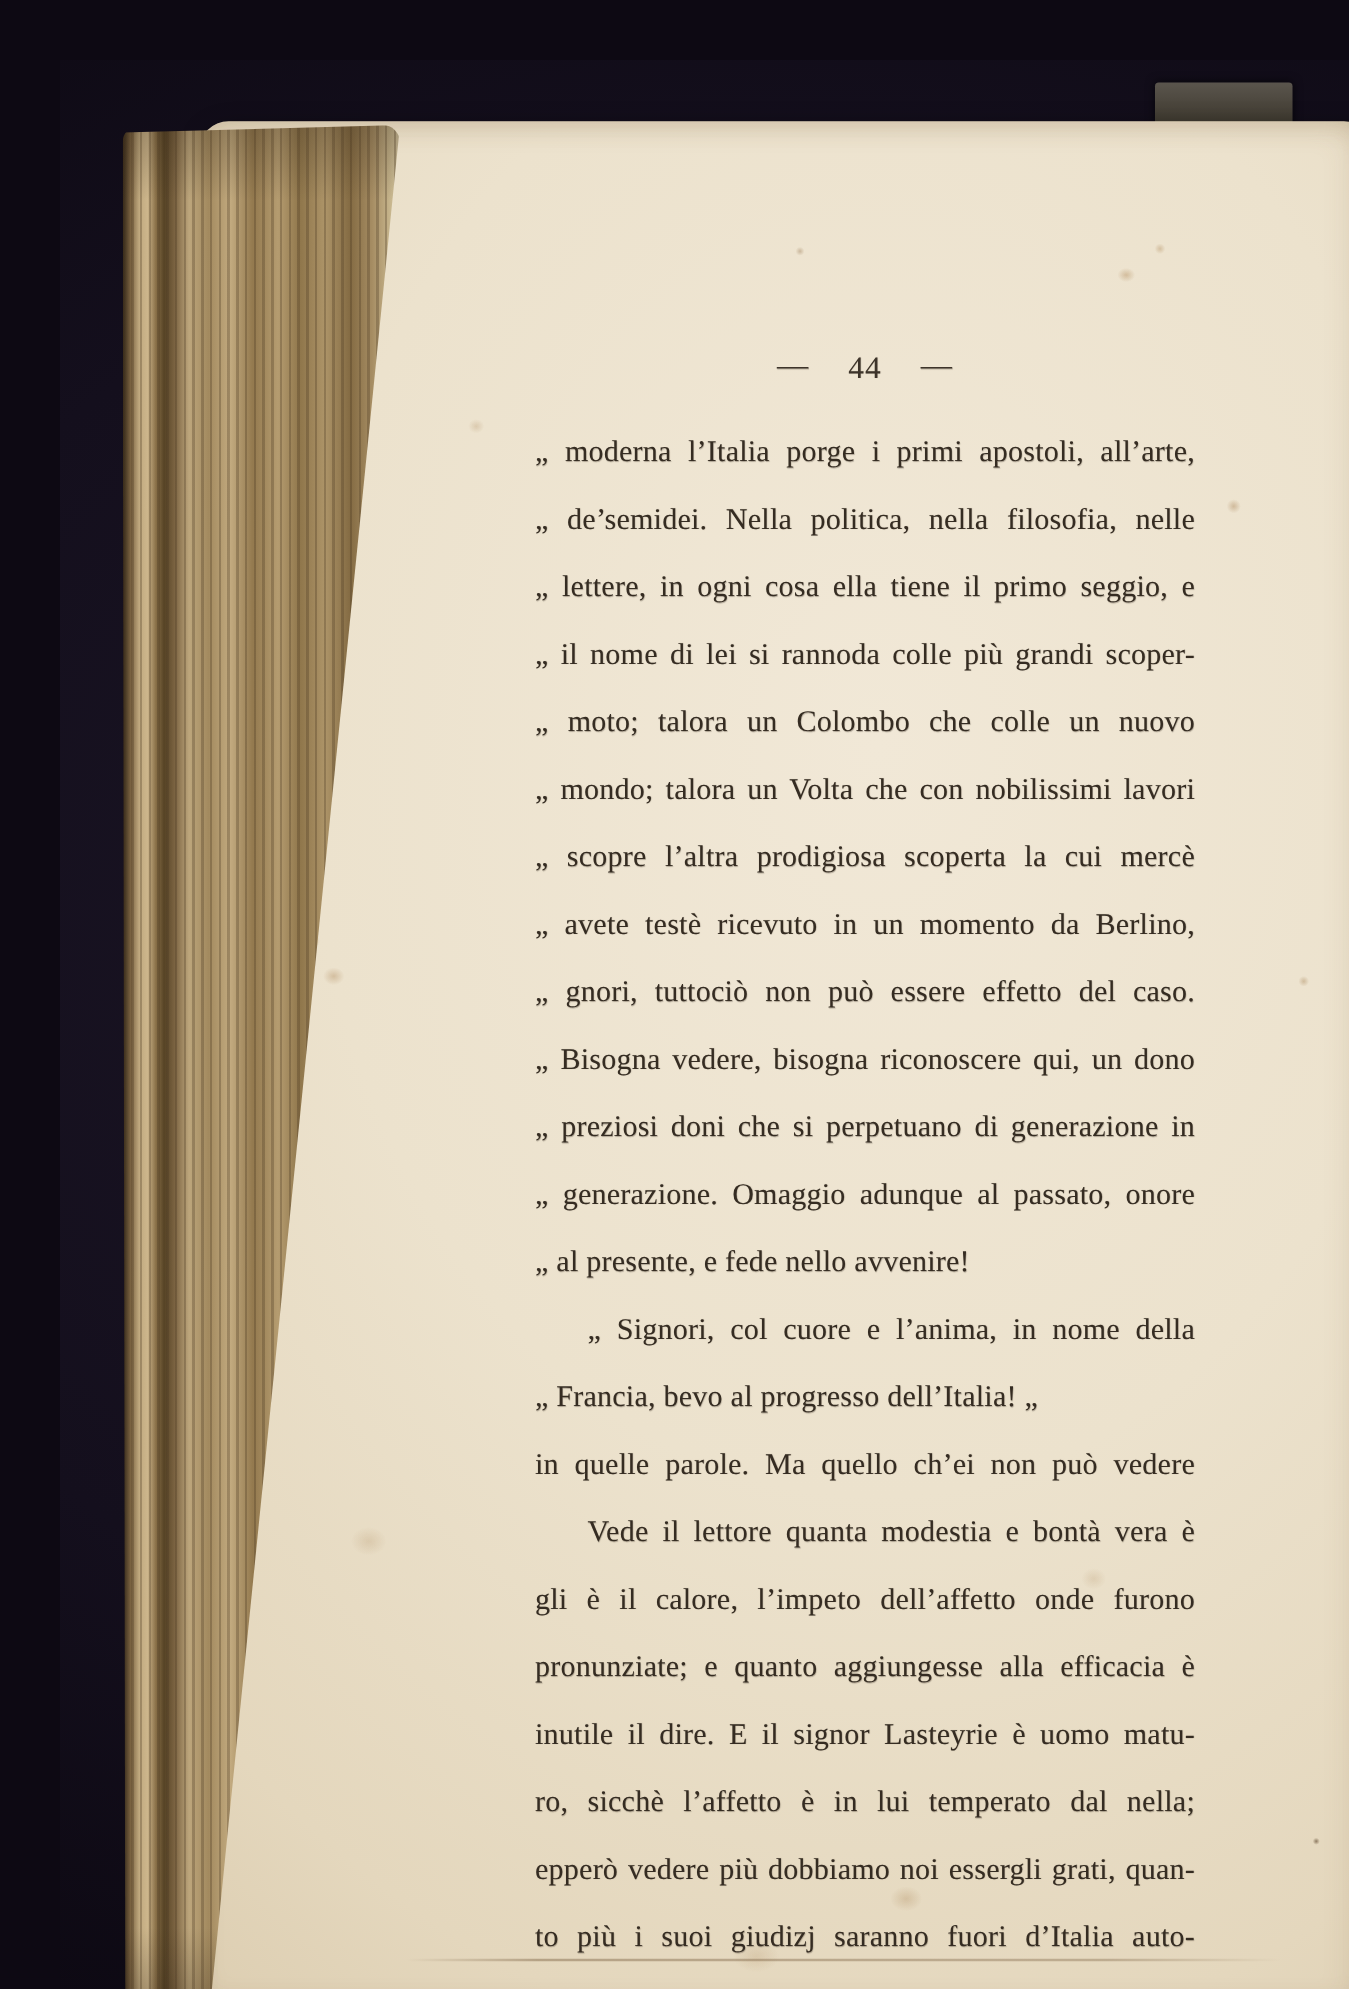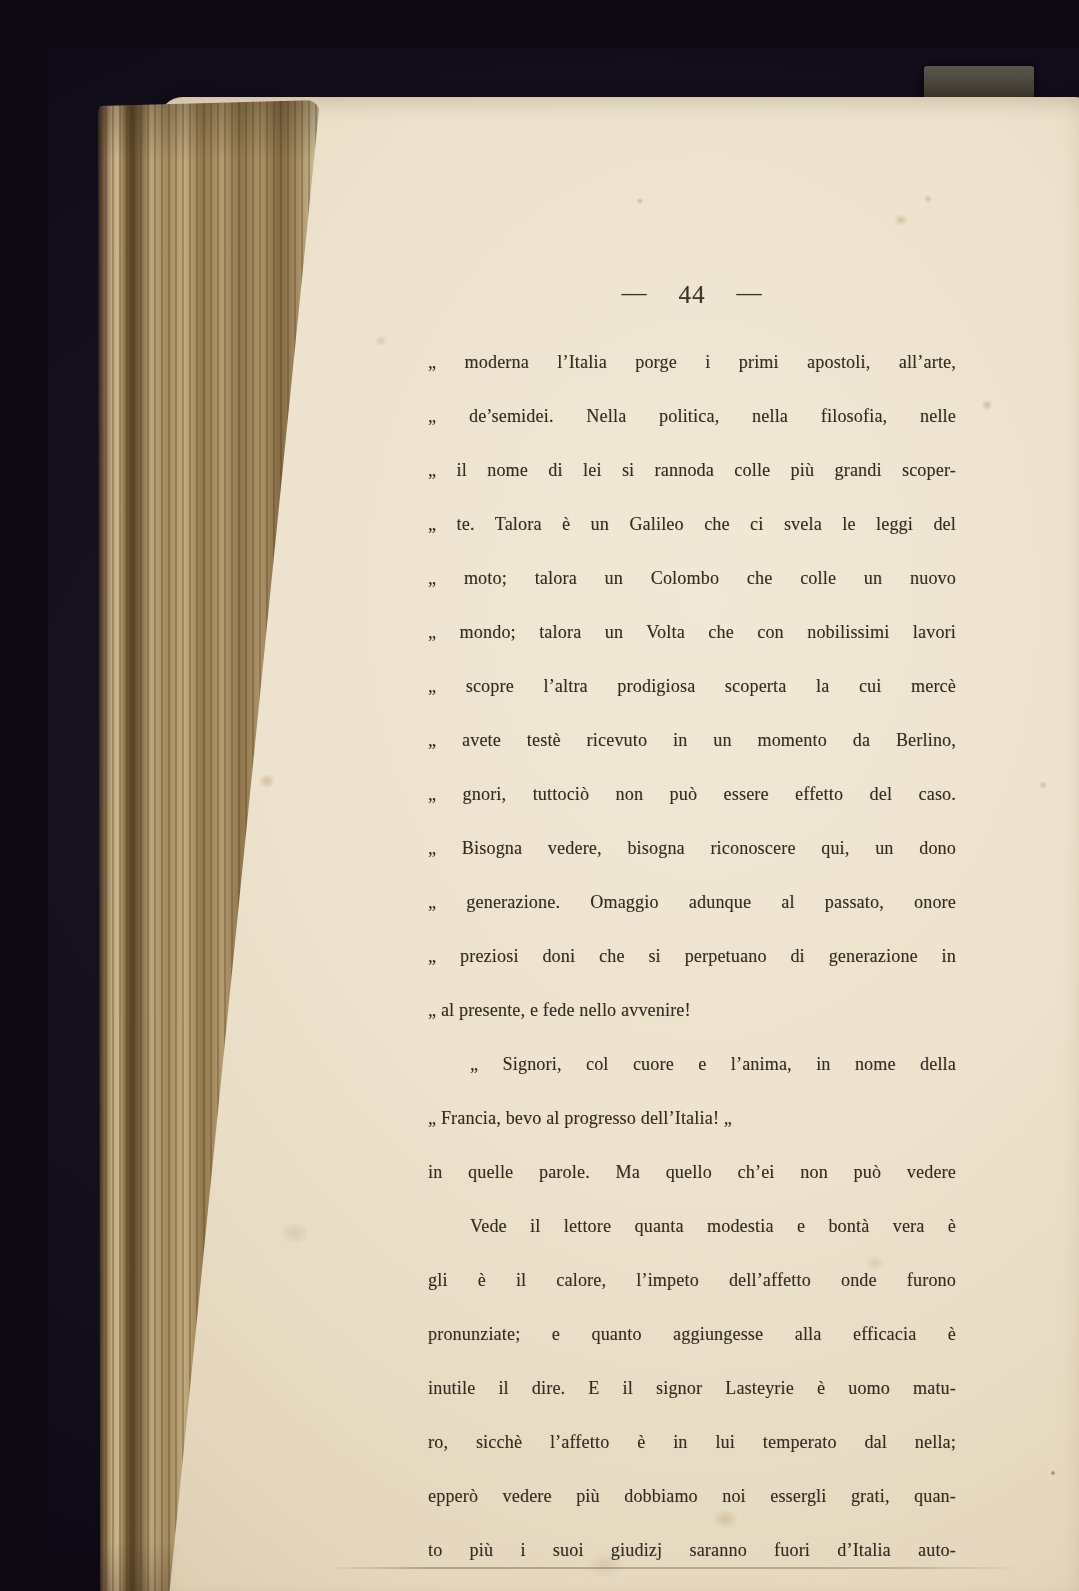--- a/index.html
+++ b/index.html
@@ -77,21 +77,21 @@
   }
   .textblock { position: absolute; left: 221px; top: 152px; width: 592px; }
   .header {
     height: 46px; text-align: center;
     font-size: 25px; color: #3d342a; letter-spacing: 1px;
     text-shadow: 0.4px 0.4px 0.6px rgba(58,46,34,.3);
   }
   .header .dash { margin: 0 15px; position: relative; top: -2px; }
   .line {
     height: 38px; line-height: 38px;
-    font-size: 18px; color: #352c22;
+    font-size: 24px; color: #352c22;
     letter-spacing: 0.2px;
     text-align: justify; text-align-last: justify;
     text-shadow: 0.4px 0.4px 0.7px rgba(58,46,34,.35);
     overflow: visible;
   }
   .line.ragged { text-align-last: left; }
   .line.indent { padding-left: 42px; }
 </style>
 </head>
 <body>
@@ -100,30 +100,30 @@
   <div class="dark-tab"></div>
   <div class="facing-page"></div>
   <div class="page">
     <div class="foxing"></div>
     <div class="crease"></div>
     <div class="textblock">
       <div class="header"><span class="dash">—</span><span class="pnum">44</span><span class="dash">—</span></div>
       <div class="lines" id="lines">
           <div class="line">„ moderna l’Italia porge i primi apostoli, all’arte,</div>
           <div class="line">„ de’semidei. Nella politica, nella filosofia, nelle</div>
+          <div class="line">„ lettere, in ogni cosa ella tiene il primo seggio, e</div>
           <div class="line">„ il nome di lei si rannoda colle più grandi scoper-</div>
-          <div class="line">„ te. Talora è un Galileo che ci svela le leggi del</div>
           <div class="line">„ moto; talora un Colombo che colle un nuovo</div>
           <div class="line">„ mondo; talora un Volta che con nobilissimi lavori</div>
           <div class="line">„ scopre l’altra prodigiosa scoperta la cui mercè</div>
           <div class="line">„ avete testè ricevuto in un momento da Berlino,</div>
           <div class="line">„ gnori, tuttociò non può essere effetto del caso.</div>
           <div class="line">„ Bisogna vedere, bisogna riconoscere qui, un dono</div>
+          <div class="line">„ preziosi doni che si perpetuano di generazione in</div>
           <div class="line">„ generazione. Omaggio adunque al passato, onore</div>
-          <div class="line">„ preziosi doni che si perpetuano di generazione in</div>
           <div class="line ragged">„ al presente, e fede nello avvenire!</div>
           <div class="line indent">„ Signori, col cuore e l’anima, in nome della</div>
           <div class="line ragged">„ Francia, bevo al progresso dell’Italia! „</div>
           <div class="line">in quelle parole. Ma quello ch’ei non può vedere</div>
           <div class="line indent">Vede il lettore quanta modestia e bontà vera è</div>
           <div class="line">gli è il calore, l’impeto dell’affetto onde furono</div>
           <div class="line">pronunziate; e quanto aggiungesse alla efficacia è</div>
           <div class="line">inutile il dire. E il signor Lasteyrie è uomo matu-</div>
           <div class="line">ro, sicchè l’affetto è in lui temperato dal nella;</div>
           <div class="line">epperò vedere più dobbiamo noi essergli grati, quan-</div>

